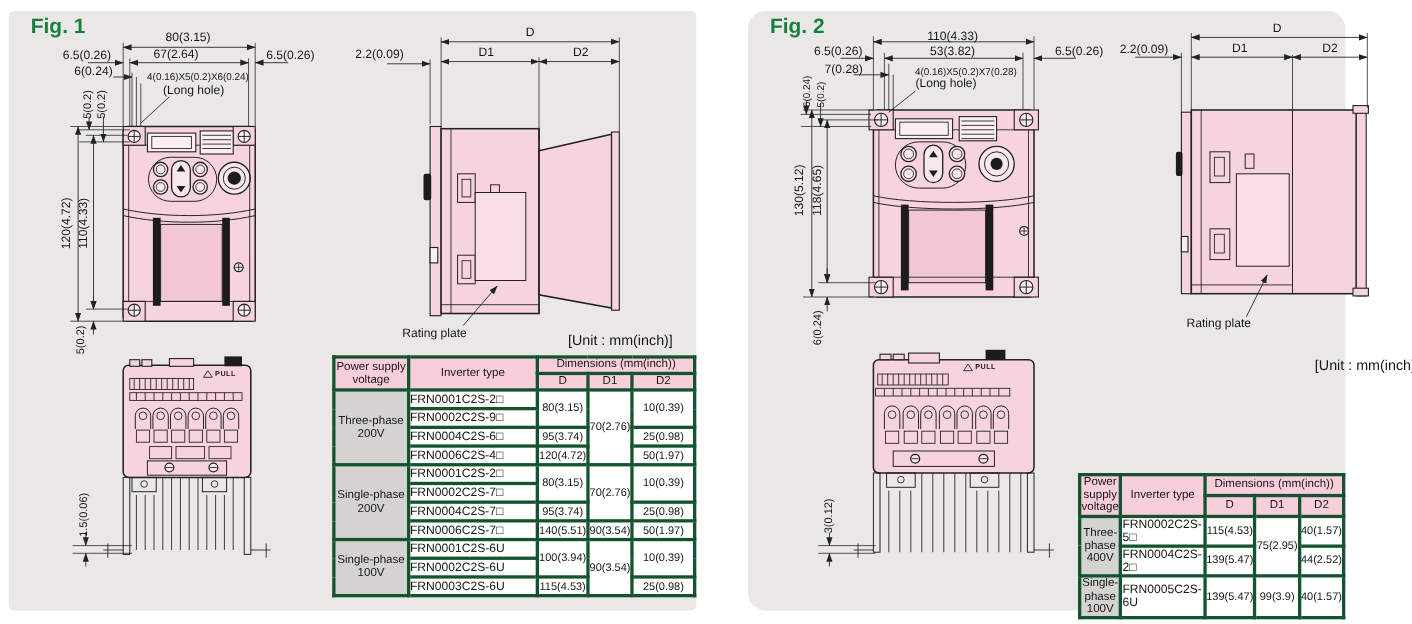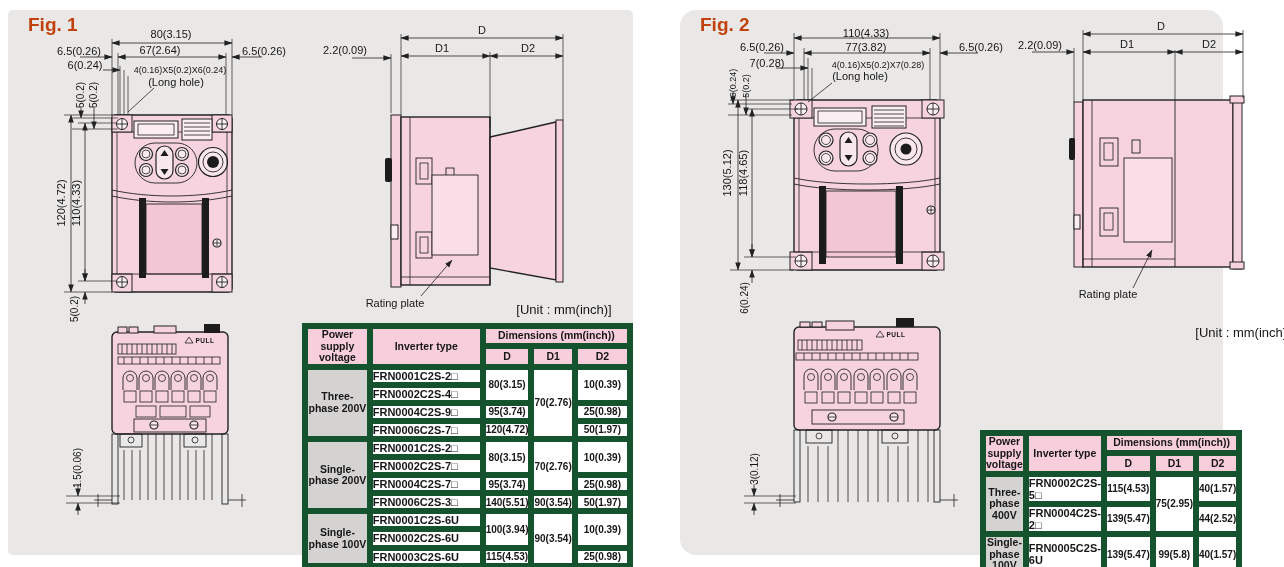--- a/index.html
+++ b/index.html
@@ -1,21 +1,21 @@
 <!DOCTYPE html>
 <html><head>
 <meta charset="utf-8">
 <style>
   html,body{margin:0;padding:0;}
   body{width:1284px;height:567px;background:#ffffff;position:relative;overflow:hidden;
        font-family:"Liberation Sans", sans-serif;color:#161616;}
   .panel{position:absolute;top:10px;height:545px;background:#eae8e7;border-radius:5px;}
   #p1{left:8px;width:625px;}
   #p2{left:680px;width:543px;border-radius:16px;}
-  .fig-title{position:absolute;left:20px;top:4px;font-size:19px;font-weight:bold;color:#c2410c;}
+  .fig-title{position:absolute;left:20px;top:4px;font-size:19px;font-weight:bold;color:#15803d;}
   .art{position:absolute;left:0;top:0;}
   .lbl{position:absolute;transform:translate(-50%,-50%);font-size:11px;white-space:nowrap;color:#161616;}
   .lbl.v{transform:translate(-50%,-50%) rotate(-90deg);}
   .s9{font-size:9px;}
   .s10{font-size:10px;}
   .s13{font-size:13px;}
   .s6{font-size:6.5px;letter-spacing:0.5px;font-weight:bold;}
   
   .pink{fill:#f6d3df;stroke:#222;stroke-width:1.4;}
   .pinkT{fill:#f6d3df;stroke:#222;stroke-width:1;}
@@ -24,21 +24,21 @@
   .disp{fill:#faeef3;stroke:#222;stroke-width:1;}
   .btn{fill:#f9e7ee;stroke:#222;stroke-width:1.2;}
   .thin{fill:none;stroke:#222;stroke-width:0.9;}
   .t{fill:none;stroke:#222;stroke-width:0.8;}
   .darkfill{fill:#1c1c1c;stroke:none;}
   .ext{stroke:#222;stroke-width:0.7;fill:none;}
   .dln{stroke:#222;stroke-width:0.8;fill:none;}
   
   .dim-table{position:absolute;border-collapse:collapse;table-layout:fixed;background:#fff;
              font-size:10.5px;text-align:center;border:2px solid #111;}
-  .dim-table td,.dim-table th{border:6px solid #14532d;padding:0;line-height:1.1;font-weight:bold;}
+  .dim-table td,.dim-table th{border:3px solid #14532d;padding:0;line-height:1.1;font-weight:normal;}
   .hdr{background:#f8cedd;}
   .grp{background:#d5d3d2;font-size:10.5px;}
   .typ{text-align:left;padding-left:5px;font-size:11px;background:#fff;}
   .dcell{font-size:10px;background:#fff;}
   #t1 thead tr{height:15px;}
   #t1 tbody tr{height:17px;}
   #t2 thead tr{height:16px;}
 </style>
 </head>
 <body>
@@ -247,49 +247,49 @@
     </thead>
     <tbody>
       <tr>
         <td class="grp" rowspan="4">Three-phase 200V</td>
         <td class="typ">FRN0001C2S-2□</td>
         <td class="dcell" rowspan="2">80(3.15)</td>
         <td class="dcell" rowspan="4">70(2.76)</td>
         <td class="dcell" rowspan="2">10(0.39)</td>
       </tr>
       <tr>
-          <td class="typ">FRN0002C2S-4□</td>
+          <td class="typ">FRN0002C2S-9□</td>
         </tr>
       <tr>
-        <td class="typ">FRN0004C2S-9□</td>
+        <td class="typ">FRN0004C2S-6□</td>
         <td class="dcell">95(3.74)</td>
         <td class="dcell">25(0.98)</td>
       </tr>
       <tr>
-        <td class="typ">FRN0006C2S-7□</td>
+        <td class="typ">FRN0006C2S-4□</td>
         <td class="dcell">120(4.72)</td>
         <td class="dcell">50(1.97)</td>
       </tr>
       <tr>
         <td class="grp" rowspan="4">Single-phase 200V</td>
         <td class="typ">FRN0001C2S-2□</td>
         <td class="dcell" rowspan="2">80(3.15)</td>
         <td class="dcell" rowspan="3">70(2.76)</td>
         <td class="dcell" rowspan="2">10(0.39)</td>
       </tr>
       <tr>
           <td class="typ">FRN0002C2S-7□</td>
         </tr>
       <tr>
         <td class="typ">FRN0004C2S-7□</td>
         <td class="dcell">95(3.74)</td>
         <td class="dcell">25(0.98)</td>
       </tr>
       <tr>
-        <td class="typ">FRN0006C2S-3□</td>
+        <td class="typ">FRN0006C2S-7□</td>
         <td class="dcell">140(5.51)</td>
         <td class="dcell">90(3.54)</td>
         <td class="dcell">50(1.97)</td>
       </tr>
       <tr>
         <td class="grp" rowspan="3">Single-phase 100V</td>
         <td class="typ">FRN0001C2S-6U</td>
         <td class="dcell" rowspan="2">100(3.94)</td>
         <td class="dcell" rowspan="3">90(3.54)</td>
         <td class="dcell" rowspan="2">10(0.39)</td>
@@ -462,21 +462,21 @@
       <path class="dln" marker-end="url(#ar2)" d="M74,505V493"></path>
       <path class="dln" marker-end="url(#ar2)" d="M352,42H394"></path>
       <path class="dln" d="M152,73 L128,92"></path>
       <path class="dln" marker-end="url(#ar2)" d="M453,278 L472,240"></path>
     </g>
   </svg>
 
   <div class="fig-title">Fig. 2</div>
 
   <span class="lbl" style="left:186px;top:23px">110(4.33)</span>
-  <span class="lbl" style="left:186px;top:37px">77(3.82)</span>
+  <span class="lbl" style="left:186px;top:37px">53(3.82)</span>
   <span class="lbl" style="left:82px;top:37px">6.5(0.26)</span>
   <span class="lbl" style="left:301px;top:37px">6.5(0.26)</span>
   <span class="lbl" style="left:87px;top:53px">7(0.28)</span>
   <span class="lbl s9" style="left:198px;top:55px">4(0.16)X5(0.2)X7(0.28)</span>
   <span class="lbl" style="left:180px;top:66px">(Long hole)</span>
   <span class="lbl v s9" style="left:53px;top:73px">6(0.24)</span>
   <span class="lbl v s9" style="left:66px;top:76px">5(0.2)</span>
   <span class="lbl v" style="left:47px;top:163px">130(5.12)</span>
   <span class="lbl v" style="left:63px;top:163px">118(4.65)</span>
   <span class="lbl v s10" style="left:64px;top:288px">6(0.24)</span>
@@ -519,18 +519,18 @@
       </tr>
       <tr style="height:17px">
         <td class="typ">FRN0004C2S-2□</td>
         <td class="dcell">139(5.47)</td>
         <td class="dcell">44(2.52)</td>
       </tr>
       <tr style="height:34px">
         <td class="grp">Single-phase 100V</td>
         <td class="typ">FRN0005C2S-6U</td>
         <td class="dcell">139(5.47)</td>
-        <td class="dcell">99(5.8)</td>
+        <td class="dcell">99(3.9)</td>
         <td class="dcell">40(1.57)</td>
       </tr>
     </tbody>
   </table>
 </div>
 
 </body></html>

